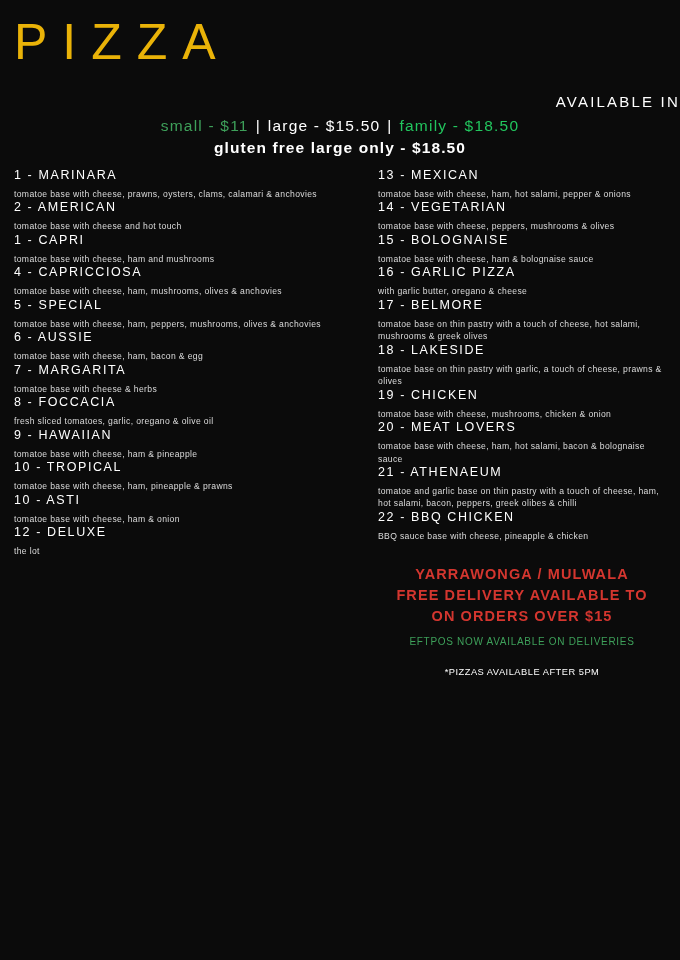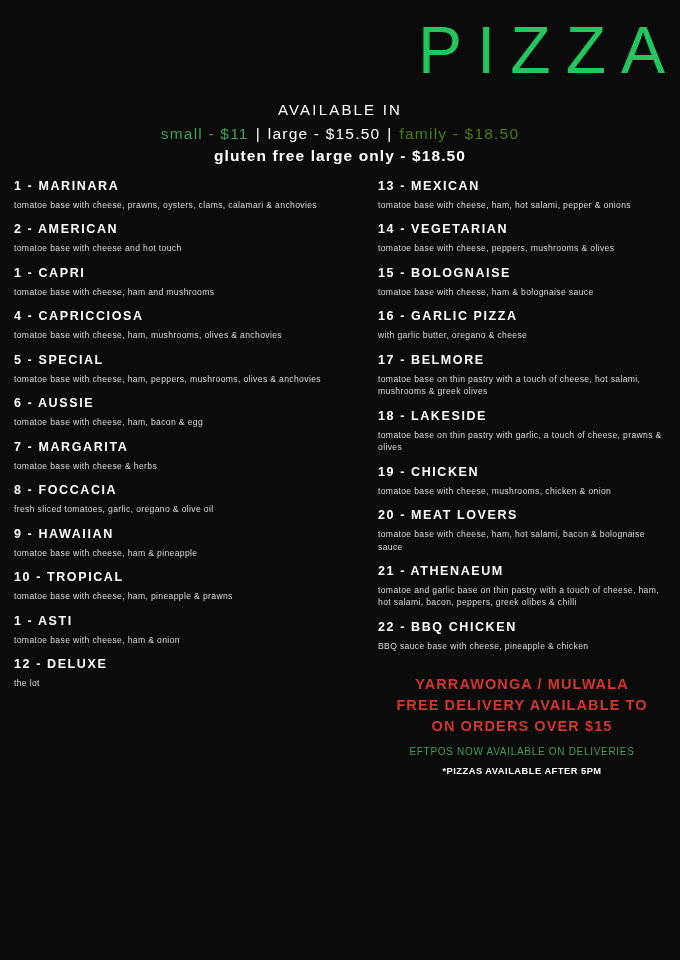--- a/index.html
+++ b/index.html
@@ -17,48 +17,48 @@
   }
   .page {
     position: relative;
     width: 680px;
     height: 960px;
     background: #0b0b0b;
     padding: 0;
   }
   
   .title {
-    text-align: right;
-    font-size: 66px;
+    text-align: left;
+    font-size: 50px;
     letter-spacing: 15px;
     font-weight: 300;
     padding-top: 16px;
     padding-left: 14px;
-    color: #22c55e;
+    color: #eab308;
     line-height: 1.05;
   }
   .avail {
-    text-align: center;
+    text-align: right;
     font-size: 15px;
     letter-spacing: 2.2px;
     color: #ffffff;
-    margin-top: 16px;
+    margin-top: 24px;
     font-weight: 400;
   }
   .prices {
     text-align: center;
     font-size: 15.5px;
     letter-spacing: 1.2px;
     margin-top: 7px;
     white-space: nowrap;
   }
   .prices .sep { color: #ffffff; padding: 0 7px; }
   .small-c { color: #3ea05a; }
   .large-c { color: #ffffff; }
-  .family-c { color: #4d7c0f; }
+  .family-c { color: #22c55e; }
   .gf {
     text-align: center;
     font-size: 15.5px;
     letter-spacing: 1.1px;
     margin-top: 4px;
     color: #ffffff;
     font-weight: bold;
   }
   
   .columns {
@@ -71,24 +71,23 @@
   }
   .col {
     width: 50%;
     padding: 0 14px 0 14px;
   }
   .col.right { padding-left: 38px; }
 
   .item { margin-bottom: 0px; }
   .item-name {
     font-size: 12.5px;
-    font-weight: bold;
+    font-weight: normal;
     letter-spacing: 1.6px;
     color: #ffffff;
-    margin-top: 11px;
   }
   .item-desc {
     font-size: 8.6px;
     letter-spacing: 0.35px;
     color: #dcdcdc;
     margin-top: 6px;
     line-height: 1.45;
     font-weight: 400;
   }
   .col.right .item-name { font-size: 12.5px; }
@@ -109,22 +108,21 @@
   .promo-eftpos {
     color: #3ea05a;
     font-size: 10px;
     letter-spacing: 0.7px;
     margin-top: 9px;
   }
   .promo-note {
     color: #ffffff;
     font-size: 9.3px;
     letter-spacing: 0.5px;
-    margin-top: 9px;
-    font-weight: bold;
+    margin-top: 20px;
   }
 </style>
 </head>
 <body>
 
 <div class="page">
 
   <div class="title">PIZZA</div>
 
   <div class="avail">AVAILABLE IN</div>
@@ -172,21 +170,21 @@
       </div>
       <div class="item">
         <div class="item-name">9 - HAWAIIAN</div>
         <div class="item-desc">tomatoe base with cheese, ham &amp; pineapple</div>
       </div>
       <div class="item">
         <div class="item-name">10 - TROPICAL</div>
         <div class="item-desc">tomatoe base with cheese, ham, pineapple &amp; prawns</div>
       </div>
       <div class="item">
-        <div class="item-name">1 - ASTI</div>
+        <div class="item-name">10 - ASTI</div>
         <div class="item-desc">tomatoe base with cheese, ham &amp; onion</div>
       </div>
       <div class="item">
         <div class="item-name">12 - DELUXE</div>
         <div class="item-desc">the lot</div>
       </div>
     </div>
 
     <div class="col right">
       <div class="item">

